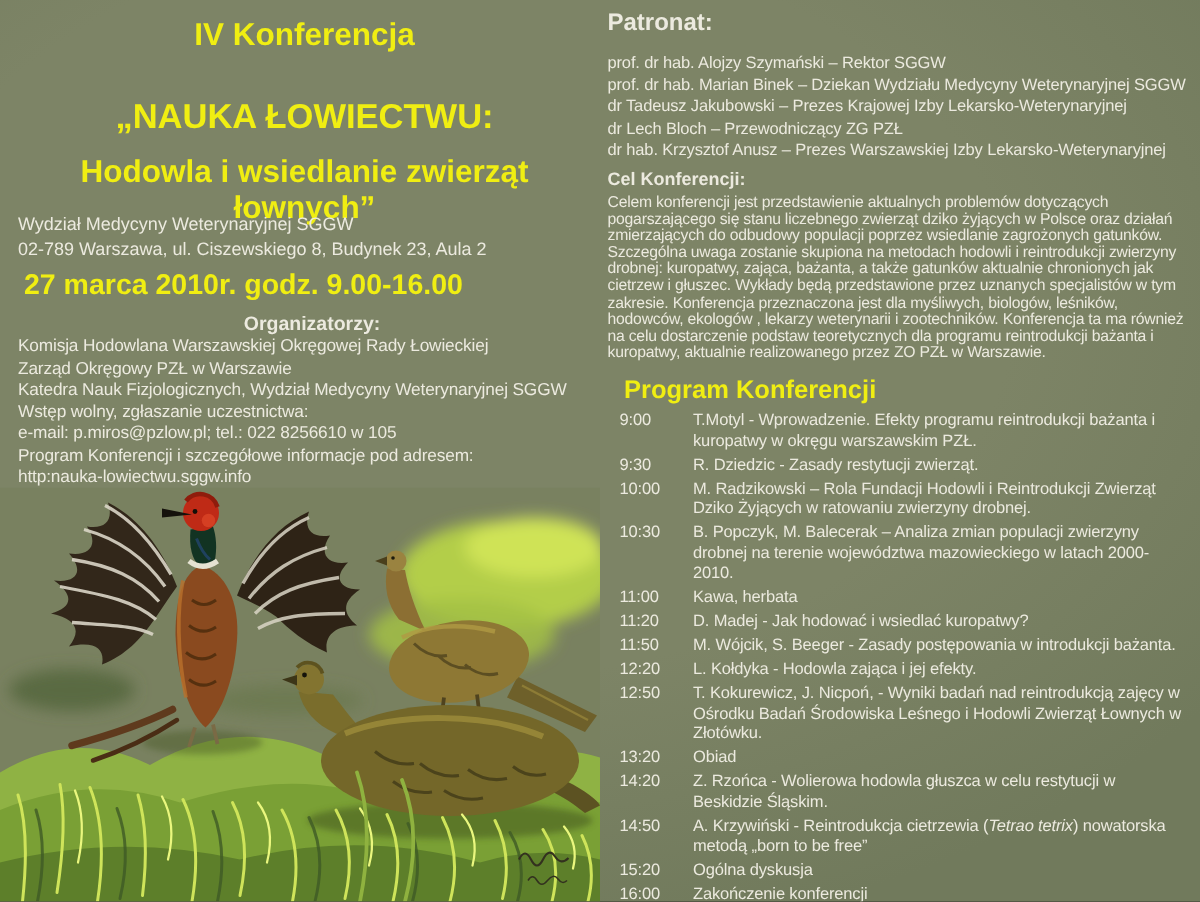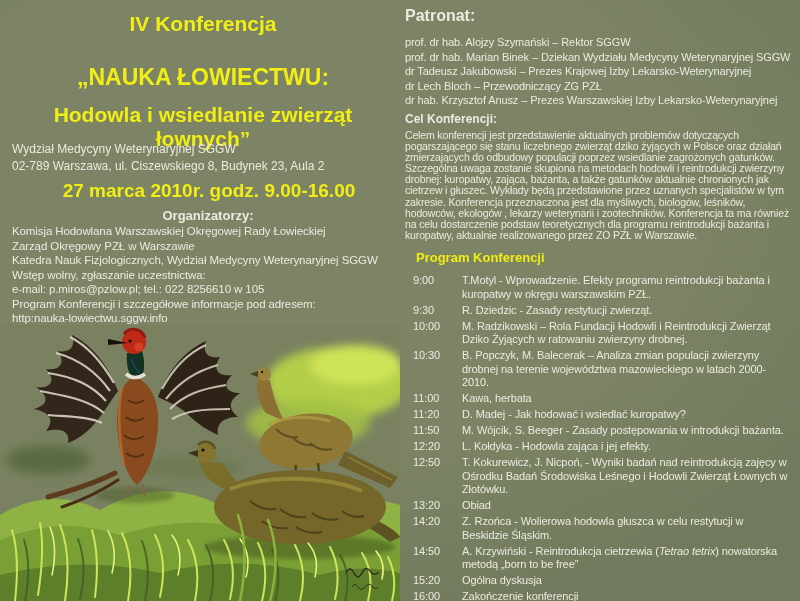--- a/index.html
+++ b/index.html
@@ -11,33 +11,33 @@
       var(--background-edge,#717a5c) 100%);
   }
   .yellow{color:var(--title-yellow,#f0ee12);}
   .white{color:var(--text-white,#eceadf);}
   
   .title-block{position:absolute;left:0;top:12px;width:406px;text-align:center;font-weight:bold;}
   .title-l1{font-size:21px;line-height:24px;margin-bottom:28px;}
   .title-l2{font-size:23px;line-height:26px;margin-bottom:13px;}
   .title-l3,.title-l4{font-size:21px;line-height:24px;}
   .venue{position:absolute;left:12px;top:141px;font-size:12px;line-height:17px;}
-  .date-line{position:absolute;left:6px;top:180px;width:406px;text-align:center;font-size:19px;font-weight:bold;}
+  .date-line{position:absolute;left:16px;top:180px;width:406px;font-size:19px;font-weight:bold;}
   .organizers{position:absolute;left:12px;top:207px;width:392px;}
   .organizers .heading{font-size:13px;font-weight:bold;line-height:17px;text-align:center;}
   .org-line{font-size:11.5px;line-height:14.5px;letter-spacing:-0.1px;white-space:nowrap;}
   .painting{position:absolute;left:0;top:325px;width:400px;height:276px;}
   
   .patronage{position:absolute;left:405px;top:8px;width:392px;}
   .patronage .heading{font-size:16px;font-weight:bold;line-height:15px;margin-bottom:12px;}
   .patron-line{font-size:11px;line-height:14.5px;letter-spacing:-0.1px;white-space:nowrap;}
   .purpose{position:absolute;left:405px;top:112px;width:388px;}
   .purpose .heading{font-size:12px;font-weight:bold;line-height:15px;margin-bottom:3px;}
   .purpose .body{font-size:10.5px;line-height:11.1px;letter-spacing:-0.15px;}
-  .program-heading{position:absolute;left:416px;top:250px;font-size:13px;font-weight:bold;}
+  .program-heading{position:absolute;left:416px;top:250px;font-size:17px;font-weight:bold;}
   .schedule{position:absolute;left:413px;top:274px;width:384px;}
   .sched-row{display:flex;margin-bottom:2.5px;font-size:11px;line-height:13.5px;letter-spacing:-0.1px;}
   .sched-time{width:49px;flex:0 0 49px;}
   .sched-text{flex:1;max-width:326px;}
   .it{font-style:italic;}
 </style>
 </head>
 <body>
 
 <div class="poster">

